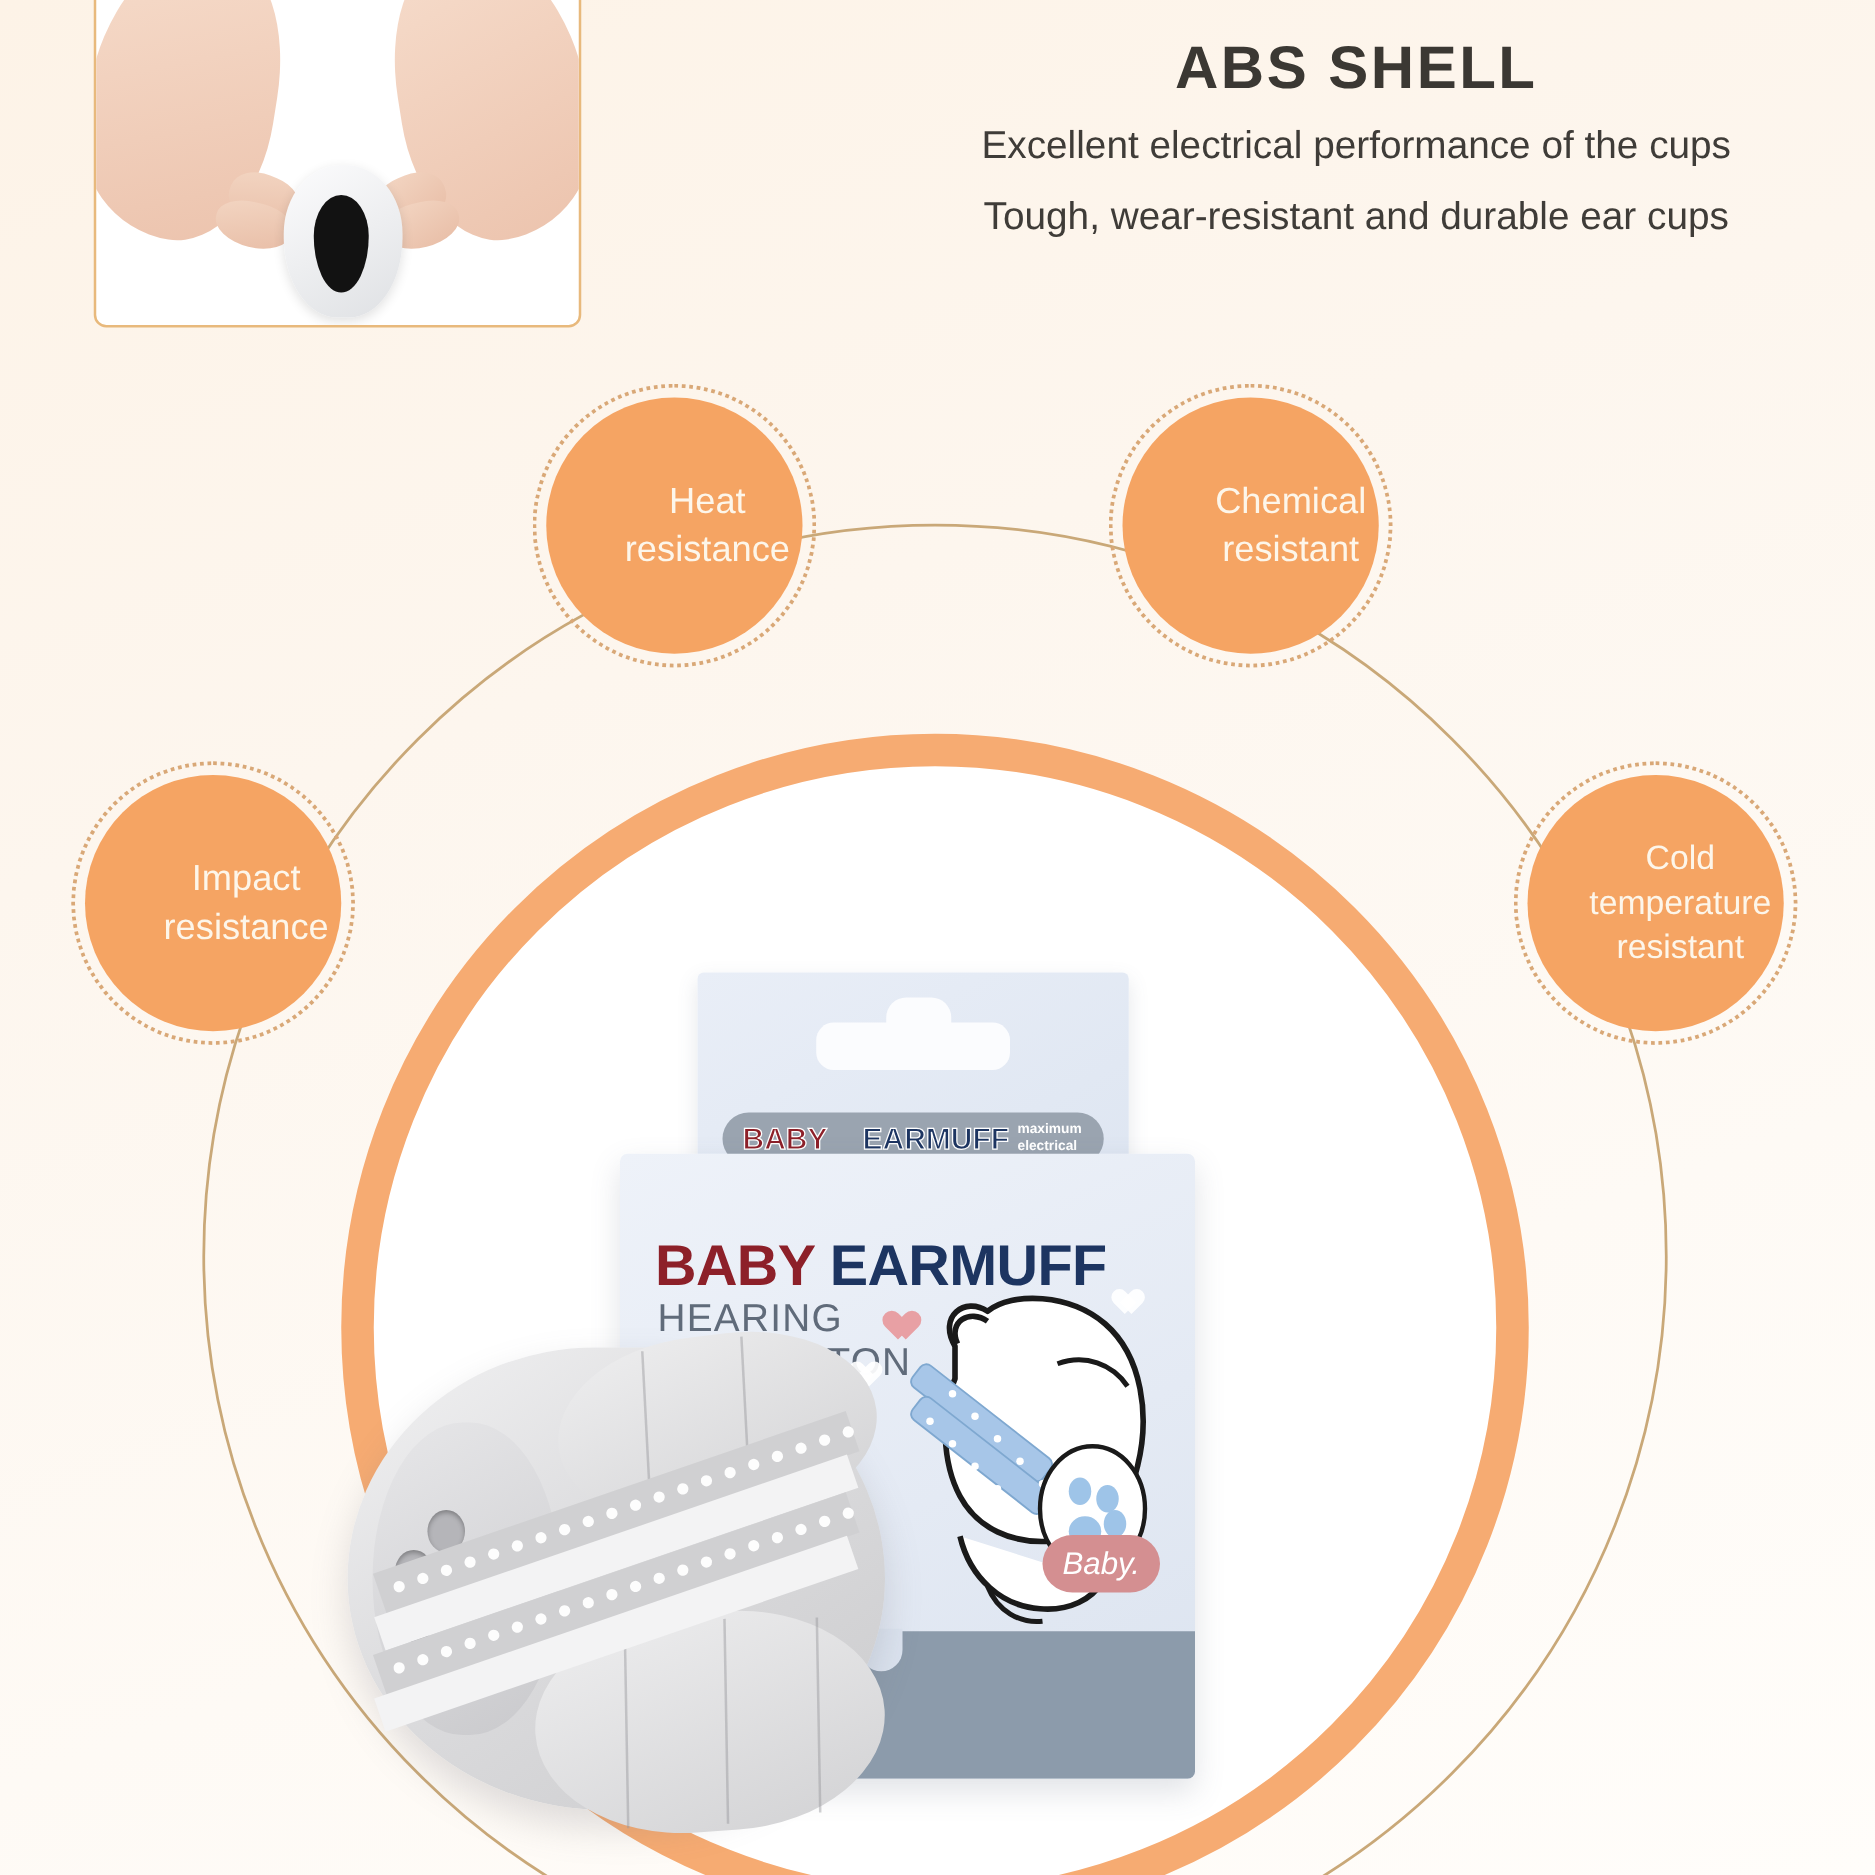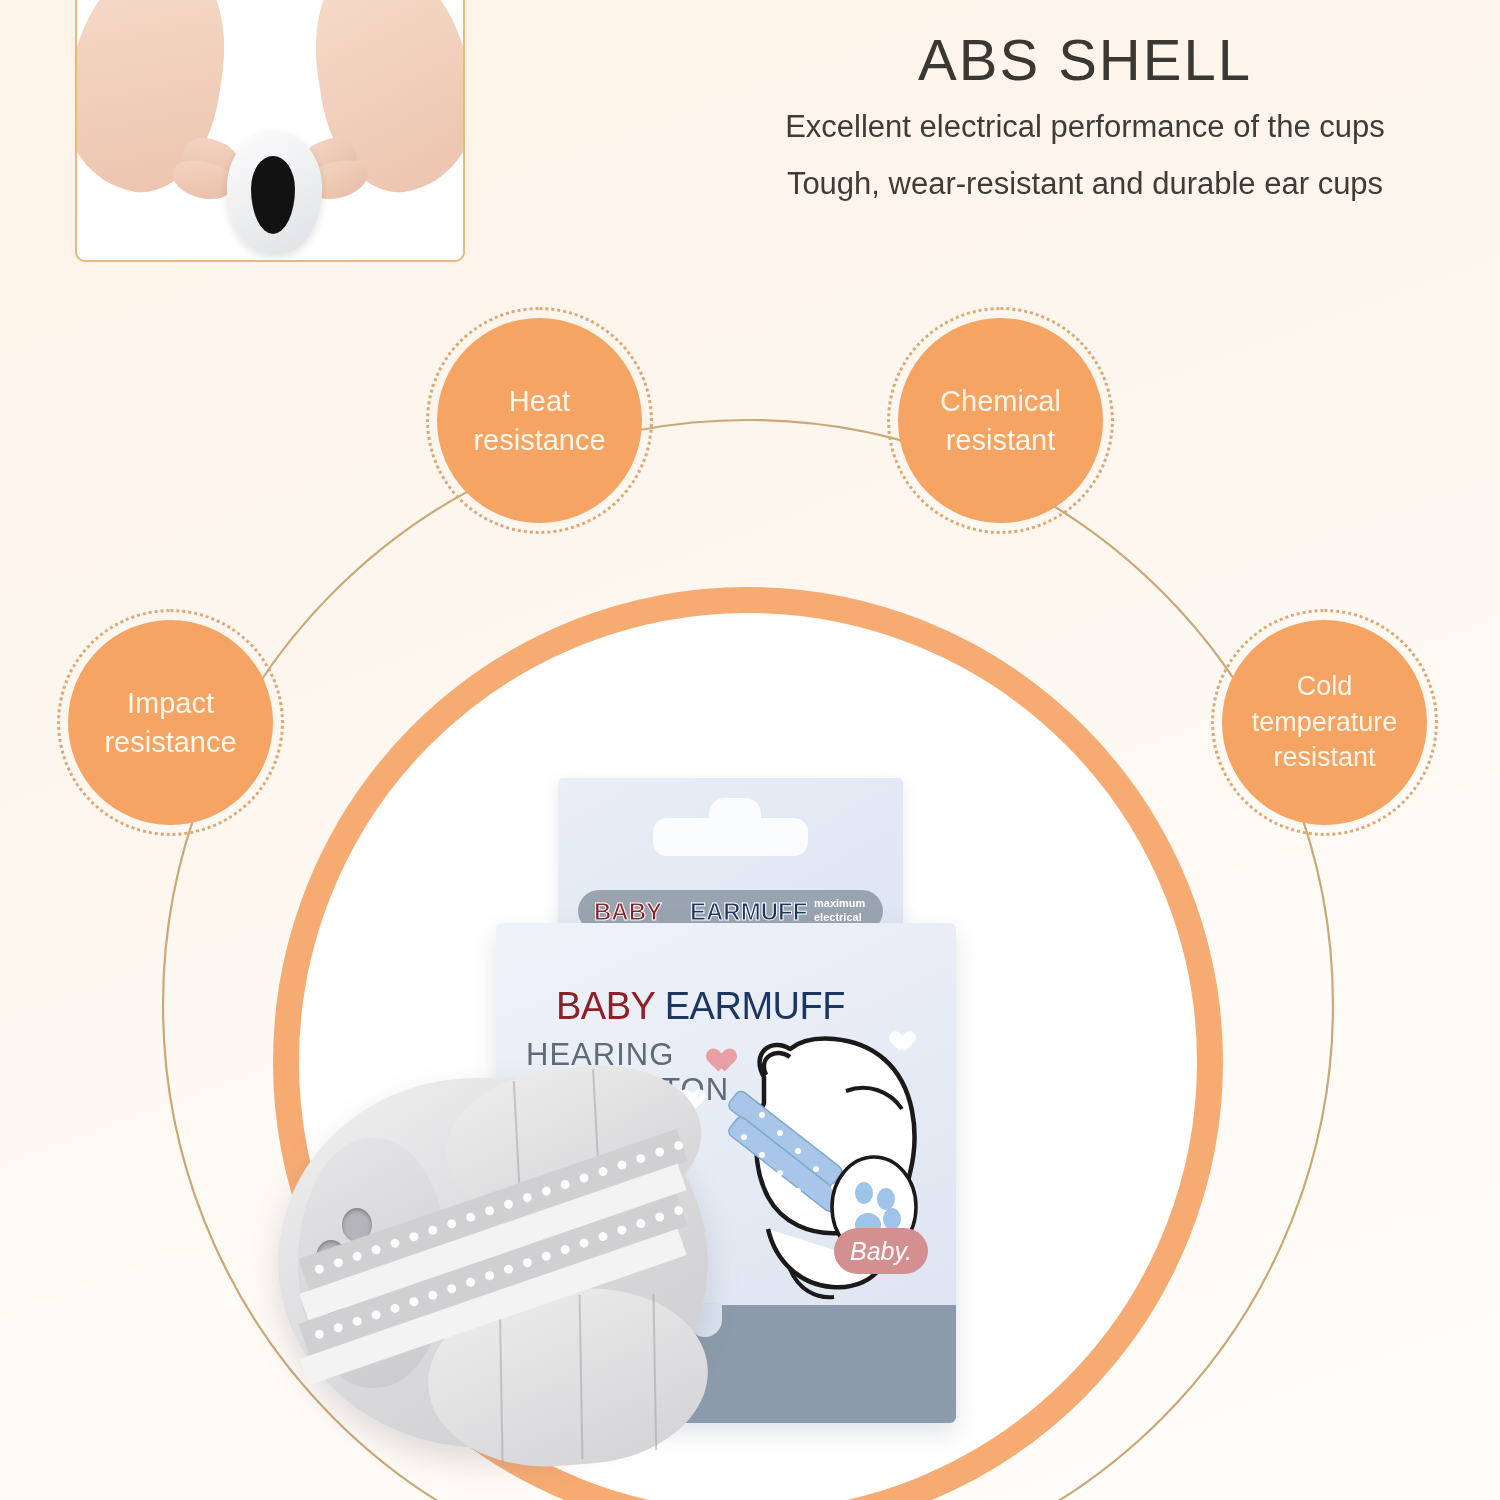--- a/index.html
+++ b/index.html
@@ -36,31 +36,31 @@
     box-shadow:0 3px 9px rgba(0,0,0,.12);
   }
   #earcup-hole{
     position:absolute; left:24px; top:24px; width:44px; height:78px;
     background:#121212;
     border-radius:50% 50% 50% 50%/42% 42% 58% 58%;
   }
 
   
   #header{ position:absolute; left:700px; top:28px; width:770px; text-align:center; }
-  #main-title{ font-size:58px; font-weight:400; color:#3b3833; letter-spacing:2px; line-height:1.12; }
+  #main-title{ font-size:48px; font-weight:700; color:#3b3833; letter-spacing:2px; line-height:1.12; }
   .sub{ font-size:31px; color:#3f3c38; line-height:1.45; margin-top:12px; font-weight:400; }
 
   
   #circles{ position:absolute; left:0; top:0; width:1500px; height:1500px; }
 
   
   .bubble{
     position:absolute; border-radius:50%;
     background:#f5a463; color:#fdf6ea;
-    display:flex; align-items:center; justify-content:center;
+    display:flex; align-items:center; justify-content:flex-end;
     text-align:center; font-size:29px; line-height:1.32; font-weight:400;
     padding:10px;
   }
   .bubble::after{
     content:""; position:absolute; left:-11px; top:-11px; right:-11px; bottom:-11px;
     border:3px dotted #d9a877; border-radius:50%;
   }
   #bubble-heat      { left:437px; top:318px; width:205px; height:205px; }
   #bubble-chemical  { left:898px; top:318px; width:205px; height:205px; }
   #bubble-impact    { left:68px;  top:620px; width:205px; height:205px; }
@@ -120,21 +120,21 @@
               color:#1d3561; -webkit-text-stroke:1px #fff; }
   #back-max{ position:absolute; left:236px; top:7px; font-size:11px; color:#fff; line-height:1.25; font-weight:bold; }
 
   
   #box-front{
     position:absolute; left:238px; top:345px; width:460px; height:500px;
     background:linear-gradient(155deg,#eef2f9 0%,#e4eaf4 55%,#dbe3ef 100%);
     border-radius:6px; box-shadow:0 10px 24px rgba(90,100,120,.18);
     overflow:hidden;
   }
-  #front-title{ position:absolute; left:28px; top:62px; font-size:38px; font-weight:normal; letter-spacing:-.5px;margin-left:32px; }
+  #front-title{ position:absolute; left:28px; top:62px; font-size:46px; font-weight:bold; letter-spacing:-.5px; }
   #front-baby{ color:#8d2029; }
   #front-earmuff{ color:#1d3561; }
   #front-sub{ position:absolute; left:30px; top:115px; font-size:31px; color:#606b7a;
               line-height:1.12; letter-spacing:1px; }
   #front-sub2{ position:absolute; left:30px; top:185px; font-size:21px; color:#6b7684; }
   #front-heart{ position:absolute; left:218px; top:116px; width:26px; height:24px; }
   #front-heart::before,#front-heart::after{
     content:""; position:absolute; width:15px; height:22px; background:#e8a0a4;
     border-radius:15px 15px 0 0; top:0;
   }

